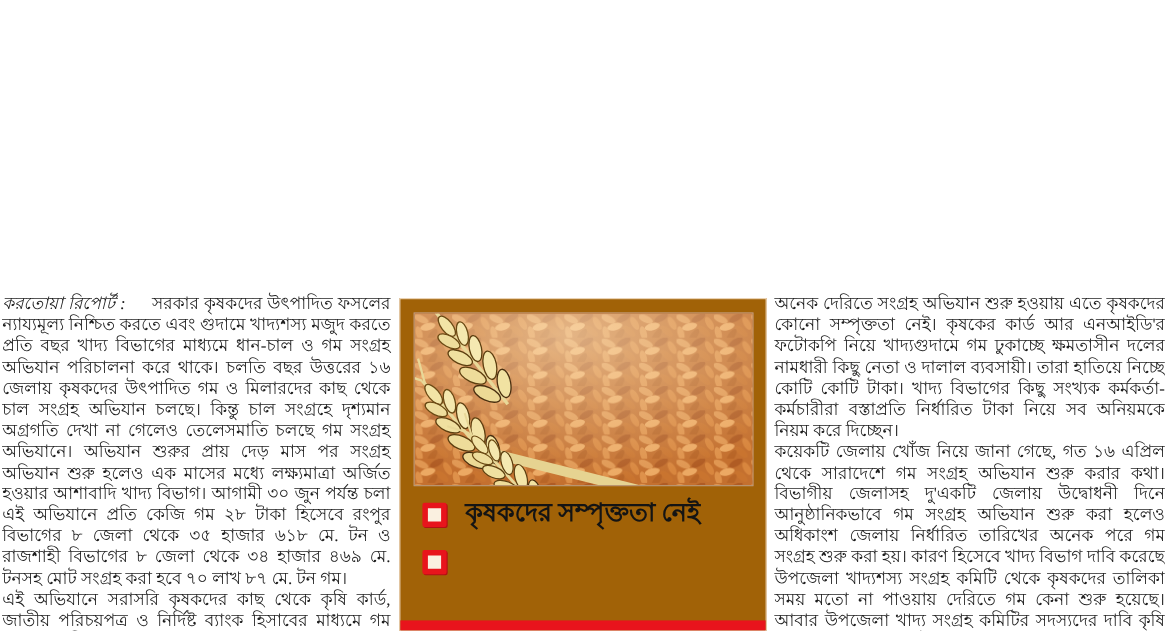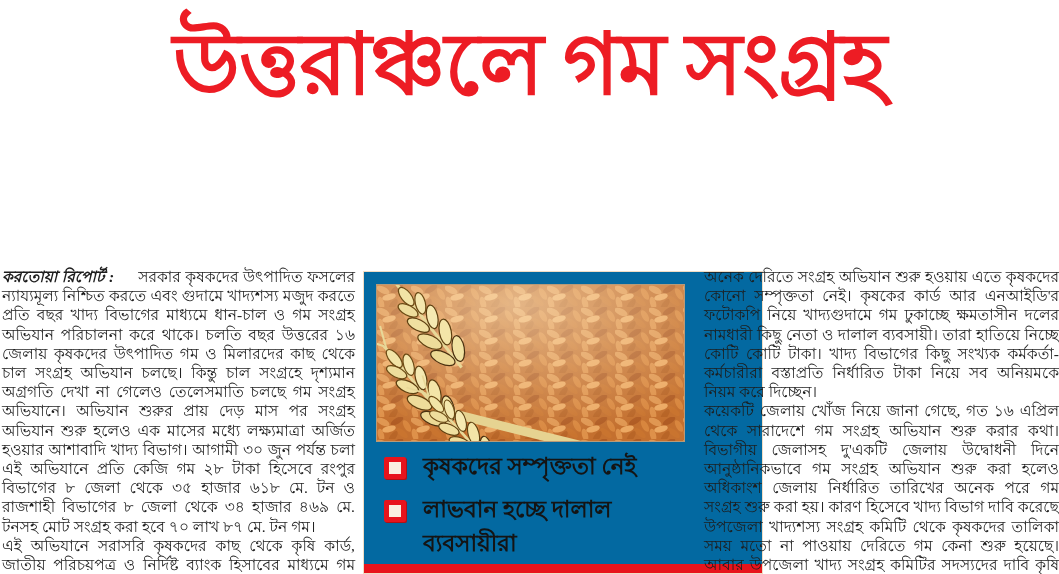--- a/index.html
+++ b/index.html
@@ -30,27 +30,27 @@
     position:absolute; top:267px;
     width:353px;
     font-size:15.5px;
     line-height:19.2px;
     text-align:justify;
     color:#1d1d1d;
   }
   .bodycol p{ margin:0; }
   .col-left{ left:2px; }
   .col-right{ left:704px; width:355px; }
-  .byline{ font-weight:bold; font-style:italic; margin-right:24px; }
+  .byline{ font-weight:normal; font-style:italic; margin-right:24px; }
 
   
   .highlight-box{
     position:absolute; left:363px; top:271px;
-    width:400px; height:303px;
-    background:#0369a1;
+    width:334px; height:303px;
+    background:#a16207;
     border:1px solid #f1dcc3;
   }
   .photo-frame{
     position:absolute; left:12px; top:12px;
     width:309px; height:158px;
     border:1px solid #b89a78;
     overflow:hidden;
     background:#c4702f;
   }
   .photo-frame svg{ display:block; }
@@ -82,21 +82,20 @@
     width:100%; height:9px;
     background:#e8141c;
   }
 </style>
 </head>
 <body>
 
 <div class="page">
 
   <header class="headline">
-    <div>উত্তরাঞ্চলে গম সংগ্রহ</div>
   </header>
 
   <section class="bodycol col-left">
     <p><span class="byline">করতোয়া রিপোর্ট :</span><span>সরকার কৃষকদের উৎপাদিত ফসলের ন্যায্যমূল্য নিশ্চিত করতে এবং গুদামে খাদ্যশস্য মজুদ করতে প্রতি বছর খাদ্য বিভাগের মাধ্যমে ধান-চাল ও গম সংগ্রহ অভিযান পরিচালনা করে থাকে। চলতি বছর উত্তরের ১৬ জেলায় কৃষকদের উৎপাদিত গম ও মিলারদের কাছ থেকে চাল সংগ্রহ অভিযান চলছে। কিন্তু চাল সংগ্রহে দৃশ্যমান অগ্রগতি দেখা না গেলেও তেলেসমাতি চলছে গম সংগ্রহ অভিযানে। অভিযান শুরুর প্রায় দেড় মাস পর সংগ্রহ অভিযান শুরু হলেও এক মাসের মধ্যে লক্ষ্যমাত্রা অর্জিত হওয়ার আশাবাদি খাদ্য বিভাগ। আগামী ৩০ জুন পর্যন্ত চলা এই অভিযানে প্রতি কেজি গম ২৮ টাকা হিসেবে রংপুর বিভাগের ৮ জেলা থেকে ৩৫ হাজার ৬১৮ মে. টন ও রাজশাহী বিভাগের ৮ জেলা থেকে ৩৪ হাজার ৪৬৯ মে. টনসহ মোট সংগ্রহ করা হবে ৭০ লাখ ৮৭ মে. টন গম।</span></p>
     <p>এই অভিযানে সরাসরি কৃষকদের কাছ থেকে কৃষি কার্ড, জাতীয় পরিচয়পত্র ও নির্দিষ্ট ব্যাংক হিসাবের মাধ্যমে গম সংগ্রহের নীতিমালা থাকলেও এ নিয়ম মানা হচ্ছে শুধু কাগজে কলমে।</p>
   </section>
 
   <aside class="highlight-box">
 
     <div class="photo-frame">
@@ -149,21 +148,20 @@
       </svg>
     </div>
 
     <ul class="bullets">
       <li>
         <span class="sq"></span>
         <span>কৃষকদের সম্পৃক্ততা নেই</span>
       </li>
       <li>
         <span class="sq"></span>
-        <span>লাভবান হচ্ছে দালাল ব্যবসায়ীরা</span>
       </li>
     </ul>
 
     <div class="redbar"></div>
   </aside>
 
   <section class="bodycol col-right">
     <p>অনেক দেরিতে সংগ্রহ অভিযান শুরু হওয়ায় এতে কৃষকদের কোনো সম্পৃক্ততা নেই। কৃষকের কার্ড আর এনআইডি'র ফটোকপি নিয়ে খাদ্যগুদামে গম ঢুকাচ্ছে ক্ষমতাসীন দলের নামধারী কিছু নেতা ও দালাল ব্যবসায়ী। তারা হাতিয়ে নিচ্ছে কোটি কোটি টাকা। খাদ্য বিভাগের কিছু সংখ্যক কর্মকর্তা-কর্মচারীরা বস্তাপ্রতি নির্ধারিত টাকা নিয়ে সব অনিয়মকে নিয়ম করে দিচ্ছেন।</p>
     <p><span>কয়েকটি জেলায় খোঁজ নিয়ে জানা গেছে, গত ১৬ এপ্রিল থেকে সারাদেশে গম সংগ্রহ অভিযান শুরু করার কথা। বিভাগীয় জেলাসহ দু'একটি জেলায় উদ্বোধনী দিনে আনুষ্ঠানিকভাবে গম সংগ্রহ অভিযান শুরু করা হলেও অধিকাংশ জেলায় নির্ধারিত তারিখের অনেক পরে গম সংগ্রহ শুরু করা হয়। কারণ হিসেবে খাদ্য বিভাগ দাবি করেছে উপজেলা খাদ্যশস্য সংগ্রহ কমিটি থেকে কৃষকদের তালিকা সময় মতো না পাওয়ায় দেরিতে গম কেনা শুরু হয়েছে। আবার উপজেলা খাদ্য সংগ্রহ কমিটির সদস্যদের দাবি কৃষি বিভাগ সময় মতো ইউনিয়ন পরিষদের কৃষকদের তালিকা দিতে</span> </p>
   </section>

